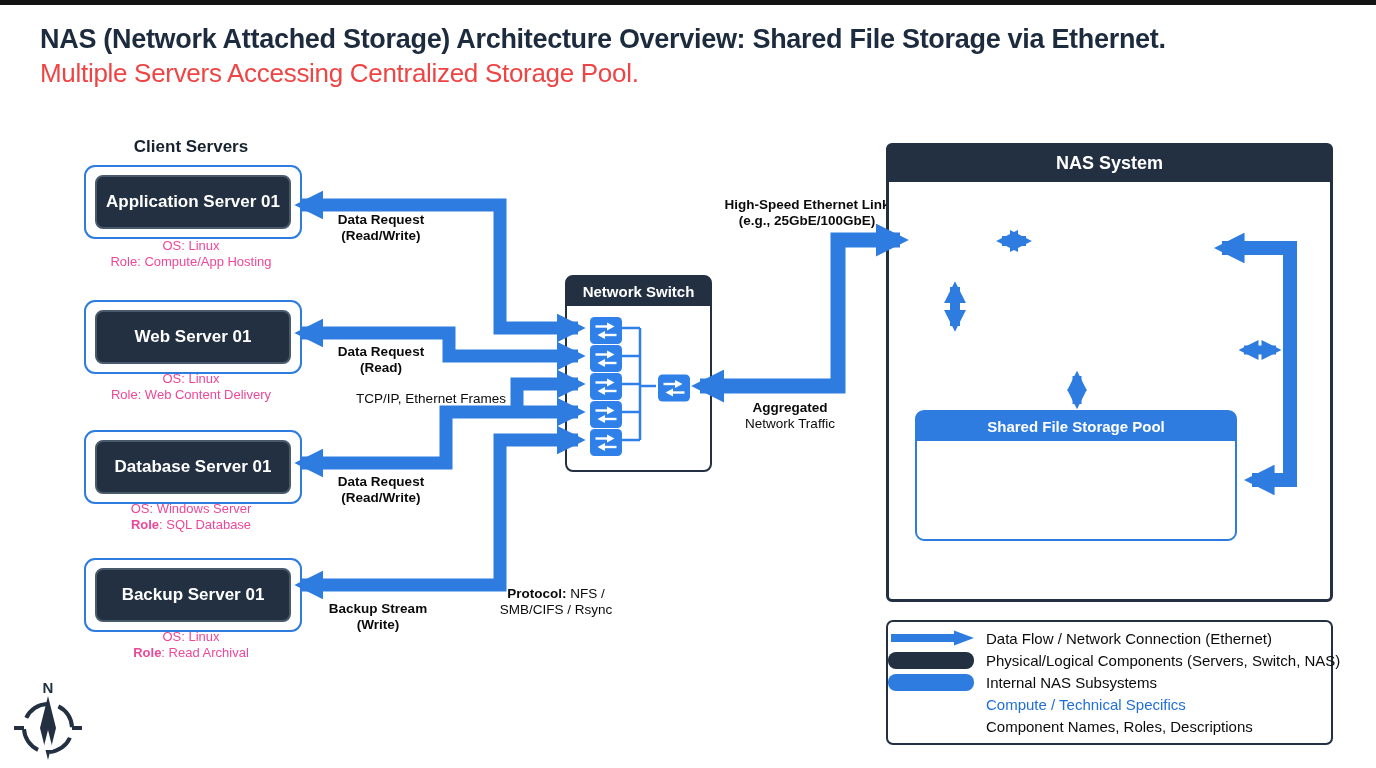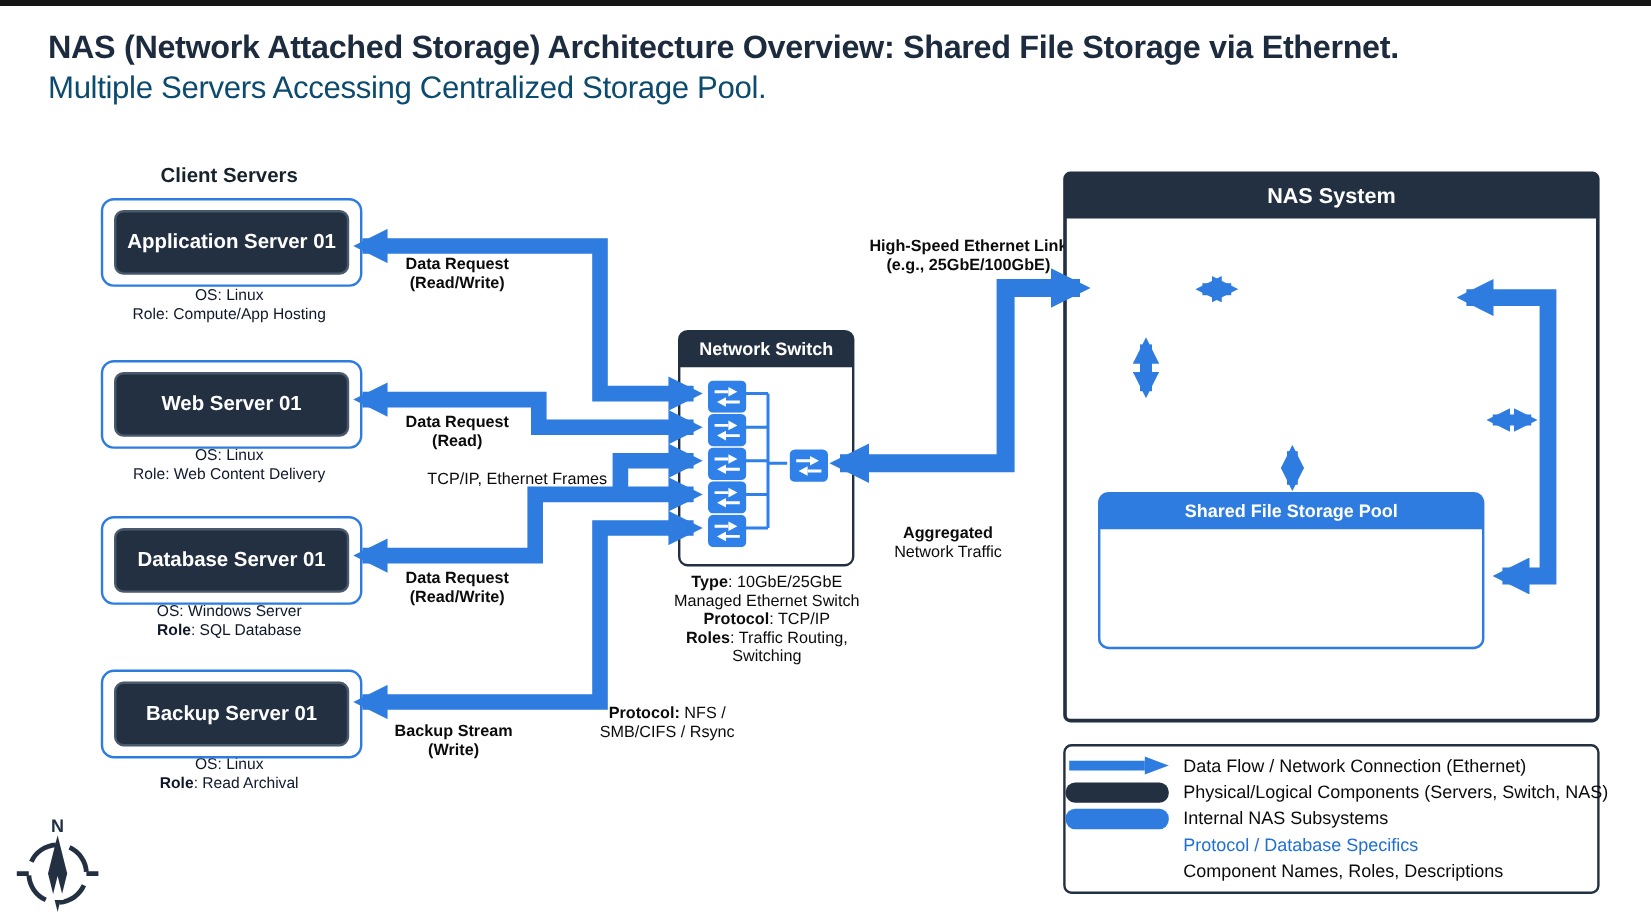--- a/index.html
+++ b/index.html
@@ -1,26 +1,26 @@
 <!DOCTYPE html>
 <html><head>
 <meta charset="utf-8">
 <style>
   html,body{margin:0;padding:0;background:#fff;}
   #canvas{position:relative;width:1376px;height:768px;background:#ffffff;overflow:hidden;
           font-family:"Liberation Sans","DejaVu Sans",sans-serif;color:#101418;}
   .abs{position:absolute;}
   .topstrip{left:0;top:0;width:1376px;height:5px;background:#141414;}
   .title{left:40px;top:24px;width:1300px;font-size:27px;font-weight:bold;color:#1c2b3d;letter-spacing:-0.3px;}
-  .subtitle{left:40px;top:58px;width:1300px;font-size:26px;font-weight:normal;color:#0c4a6e;letter-spacing:-0.3px;}
+  .subtitle{left:40px;top:58px;width:1300px;font-size:26px;font-weight:normal;color:#ef4444;letter-spacing:-0.3px;}
   .sec-head{font-size:17px;font-weight:bold;color:#16222e;text-align:center;}
   .card{position:absolute;left:84px;width:214px;height:70px;background:#fff;border:2px solid #2e7ce0;border-radius:11px;}
   .pill{position:absolute;left:9px;right:9px;top:8px;bottom:8px;background:#223042;border:2px solid #4a5a6d;border-radius:8px;
         display:flex;align-items:center;justify-content:center;color:#fff;font-weight:bold;font-size:17px;}
-  .meta{position:absolute;left:61px;width:260px;text-align:center;font-size:13px;line-height:15.5px;color:#0f172a;}
+  .meta{position:absolute;left:61px;width:260px;text-align:center;font-size:13px;line-height:15.5px;color:#ec4899;}
   .lbl{font-size:13.5px;line-height:15.5px;color:#0b0b0b;text-align:center;}
   .b{font-weight:bold;}
   .switch{left:565px;top:275px;width:147px;height:197px;background:#fff;border:2.5px solid #223042;border-radius:8px;box-sizing:border-box;}
   .switch-head{position:absolute;left:-1px;top:-1px;right:-1px;height:30px;background:#223042;border-radius:6px 6px 0 0;
         display:flex;align-items:center;justify-content:center;color:#fff;font-weight:bold;font-size:15px;}
   .port{position:absolute;width:32px;height:27px;}
   .nasbox{left:886px;top:143px;width:447px;height:459px;background:#fff;border:3px solid #223042;border-radius:6px;box-sizing:border-box;}
   .nas-head{position:absolute;left:-1px;top:-1px;right:-1px;height:37px;background:#223042;border-radius:4px 4px 0 0;
         display:flex;align-items:center;justify-content:center;color:#fff;font-weight:bold;font-size:18px;}
   .bluebox{background:#2e7ce0;border-radius:7px;color:#fff;font-weight:bold;}
@@ -108,21 +108,21 @@
       <div>(Write)</div>
   </div>
   <div class="abs lbl" style="left:498px;top:586px;width:116px;">
     <div><b class="b">Protocol:</b><span> NFS /</span></div>
     <div>SMB/CIFS / Rsync</div>
   </div>
   <div class="abs lbl b" style="left:723px;top:197px;width:168px;">
     <div>High-Speed Ethernet Link</div>
       <div>(e.g., 25GbE/100GbE)</div>
   </div>
-  <div class="abs lbl" style="left:738px;top:400px;width:104px;margin-top:36px;">
+  <div class="abs lbl" style="left:738px;top:400px;width:104px;">
     <div class="b">Aggregated</div>
       <div>Network Traffic</div>
   </div>
 
   <div class="abs switch under">
     <div class="switch-head">Network Switch</div>
     <div class="port" style="left:23px;top:40px;">
       <svg width="32" height="27" viewBox="0 0 32 27">
           <rect width="32" height="27" rx="4.5" fill="#2f80e8"></rect>
           <line x1="5.5" y1="9.5" x2="17" y2="9.5" stroke="#fff" stroke-width="2.4"></line>
@@ -169,26 +169,20 @@
     </div>
     <div class="port" style="left:91px;top:97px;">
       <svg width="32" height="28" viewBox="0 0 32 27">
           <rect width="32" height="27" rx="4.5" fill="#2f80e8"></rect>
           <line x1="5.5" y1="9.5" x2="17" y2="9.5" stroke="#fff" stroke-width="2.4"></line>
           <polygon points="17,5.5 24.5,9.5 17,13.5" fill="#fff"></polygon>
           <line x1="15" y1="18" x2="26.5" y2="18" stroke="#fff" stroke-width="2.4"></line>
           <polygon points="15,14 7.5,18 15,22" fill="#fff"></polygon>
         </svg>
     </div>
-  </div>
-  <div class="abs lbl" style="left:543px;top:477px;width:192px;line-height:15.5px;">
-    <div><b class="b">Type</b><span>: 10GbE/25GbE</span></div>
-    <div><b class="b"></b><span>Managed Ethernet Switch</span></div>
-    <div><b class="b">Protocol</b><span>: TCP/IP</span></div>
-    <div><b class="b">Roles</b><span>: Traffic Routing, Switching</span></div>
   </div>
 
   <div class="abs nasbox under">
     <div class="nas-head">NAS System</div>
   </div>
   <div class="abs bluebox nic">Network Interface Cards (NICs)</div>
   <div class="abs bluebox ctrl">
     <div class="icons">
       <span>
         <svg width="30" height="30" viewBox="0 0 34 34">
@@ -351,21 +345,21 @@
       <span class="ltext">Physical/Logical Components (Servers, Switch, NAS)</span>
     </div>
     <div class="lrow">
       <span class="lswatch">
           <span class="pill-swatch" style="background:#2e7ce0;"></span>
         </span>
       <span class="ltext">Internal NAS Subsystems</span>
     </div>
     <div class="lrow">
       <span class="lswatch"></span>
-      <span class="ltext blue">Protocol / Database Specifics</span>
+      <span class="ltext blue">Compute / Technical Specifics</span>
     </div>
     <div class="lrow">
       <span class="lswatch"></span>
       <span class="ltext">Component Names, Roles, Descriptions</span>
     </div>
   </div>
 
   <div class="abs" style="left:12px;top:678px;">
     <svg width="72" height="84" viewBox="0 0 72 84">
       <text x="36" y="15" text-anchor="middle" font-size="15" font-weight="bold" fill="#223042">N</text>

